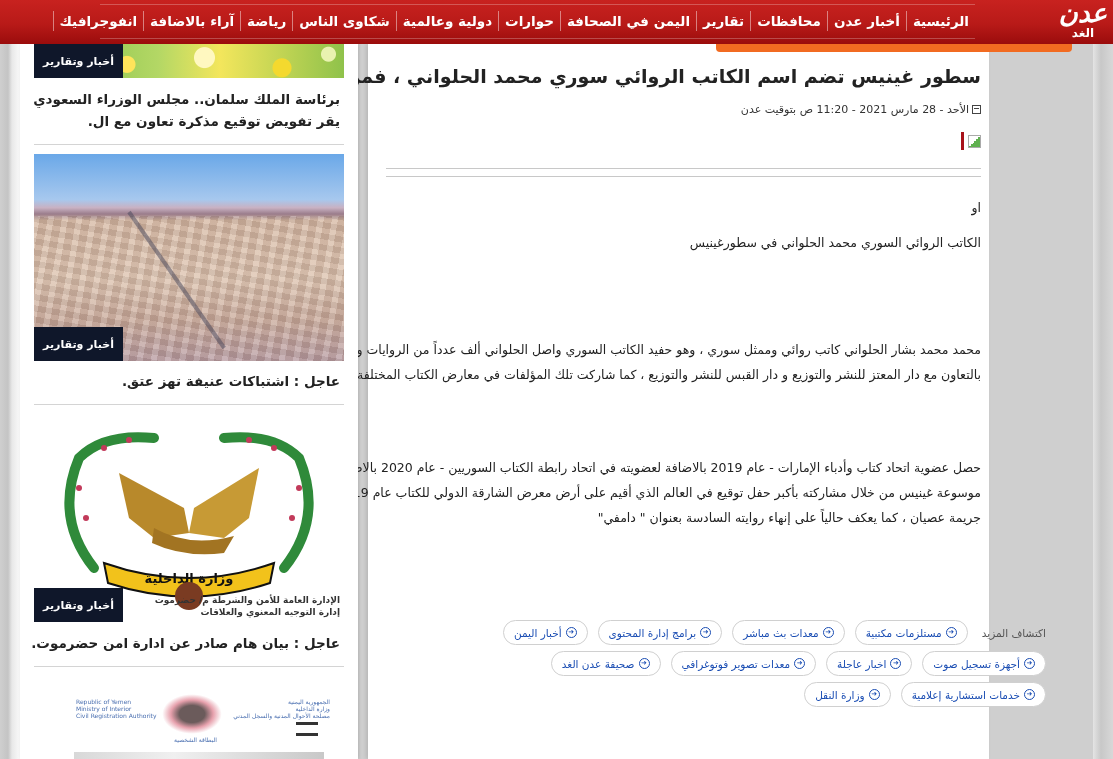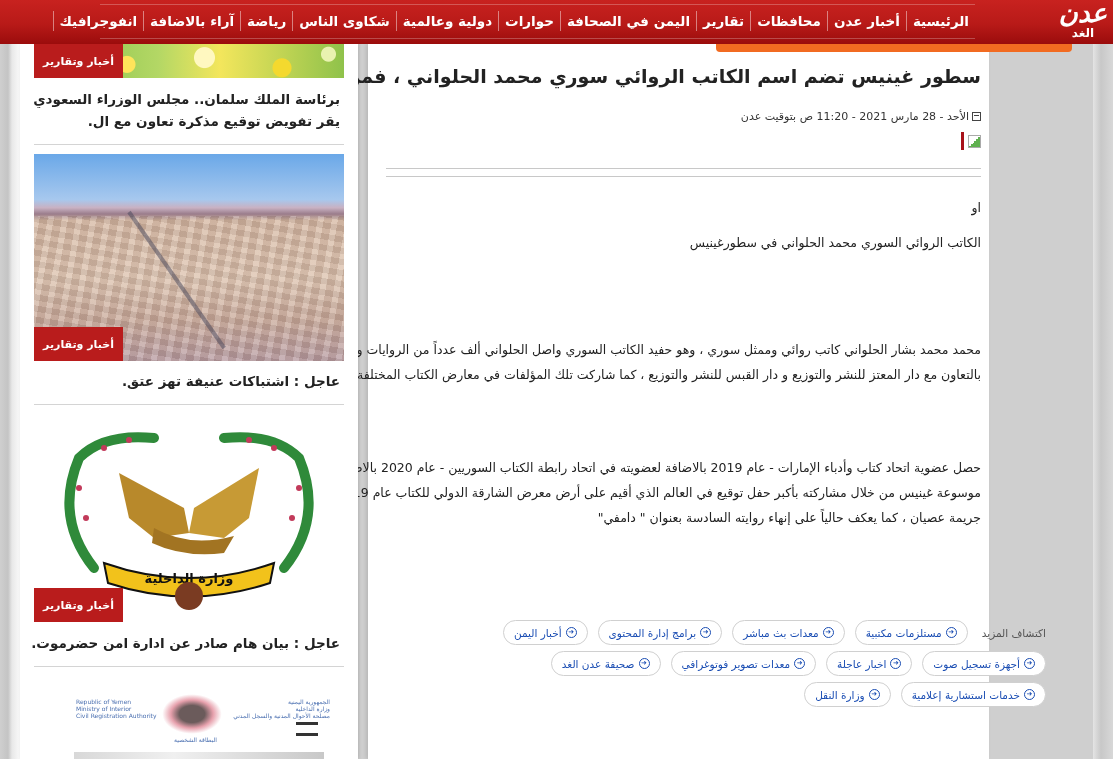--- a/index.html
+++ b/index.html
@@ -51,21 +51,21 @@
   }
   .orange-bar {
     position: absolute; left: 348px; top: 0; width: 356px; height: 8px;
     background: #f26b21; border-radius: 0 0 4px 4px;
   }
   .title {
     position: absolute; right: 8px; top: 18px; width: 700px;
     font-size: 19px; font-weight: bold; color: #222; text-align: right; line-height: 28px;
   }
   .meta {
-    position: absolute; right: 8px; top: 59px; font-size: 11px; color: #333; display: flex; align-items: center; gap: 3px; margin-top: 7px;
+    position: absolute; right: 8px; top: 59px; font-size: 11px; color: #333; display: flex; align-items: center; gap: 3px;
   }
   .meta .cal { width: 9px; height: 9px; border: 1px solid #444; display:inline-block; position: relative; }
   .meta .cal::after { content:""; position:absolute; left:1px; right:1px; top:2px; height:1px; background:#444; }
   .img-caption {
     position: absolute; right: 8px; top: 88px; display: flex; align-items: center; gap: 4px;
     font-size: 14.5px; font-weight: bold; color: #222;
   }
   .broken-img { width: 13px; height: 13px; border: 1px solid #aaa; background: linear-gradient(135deg, #fff 50%, #5fb04f 50%); display:inline-block; }
   .caption-bar { width: 3px; height: 18px; background: #a8121a; display: inline-block; }
   .divider1 { position: absolute; left: 18px; right: 8px; top: 124px; height: 1px; background: #c8c8c8; }
@@ -90,21 +90,21 @@
   }
 
   
   .sidebar {
     position: absolute; left: 20px; top: 44px; width: 338px; height: 715px; background: #fff;
     box-shadow: 1px 0 3px rgba(0,0,0,0.15);
   }
   .card { position: absolute; left: 14px; width: 310px; }
   .thumb { position: absolute; left: 0; width: 310px; overflow: hidden; }
   .tag {
-    position: absolute; left: 0; background: #b91c1c; color: #fff; font-size: 11px; font-weight: bold;
+    position: absolute; left: 0; background: #0f172a; color: #fff; font-size: 11px; font-weight: bold;
     width: 89px; height: 34px; display: flex; align-items: center; justify-content: center;
   }
   .card-title {
     position: absolute; right: 4px; width: 310px; font-size: 13.5px; font-weight: bold; color: #222;
     line-height: 22px; text-align: right; cursor: pointer;
   }
   .card-sep { position: absolute; left: 0; width: 310px; height: 1px; background: #d4d4d4; }
 
   .flowers {
     background:
@@ -255,20 +255,24 @@
             <circle cx="240" cy="30" r="3"></circle>
             <circle cx="215" cy="22" r="3"></circle>
         </g>
         <path d="M85 55 L150 90 L155 115 L120 120 L95 100 Z" fill="#b8892b"></path>
         <path d="M225 50 L160 90 L155 115 L190 120 L215 100 Z" fill="#c79a35"></path>
         <path d="M120 110 Q155 130 200 118 L190 135 Q150 140 118 125 Z" fill="#a27422"></path>
         <path d="M70 145 Q155 175 240 145 L236 165 Q155 192 74 165 Z" fill="#f2c21b" stroke="#111" stroke-width="2"></path>
         <text x="155" y="165" font-size="13" font-weight="bold" fill="#111" text-anchor="middle" font-family="DejaVu Sans, sans-serif">وزارة الداخلية</text>
         <circle cx="155" cy="178" r="14" fill="#7a3b22"></circle>
       </svg>
+      <div style="position:absolute; right:4px; top:176px; font-size:9px; font-weight:bold; color:#333; text-align:right; line-height:12px; width:220px;">
+        <div>الإدارة العامة للأمن والشرطة م/ حضرموت</div>
+        <div>إدارة التوجيه المعنوي والعلاقات</div>
+      </div>
     </div>
     <div class="tag" style="top:170px;">أخبار وتقارير</div>
     <div class="card-title" style="top:214px;">عاجل : بيان هام صادر عن ادارة امن حضرموت.</div>
     <div class="card-sep" style="top:248px;"></div>
   </div>
 
   <div class="card" style="top:640px;">
     <div class="thumb id-card" style="top:0; height:75px;">
       <div style="position:absolute; left:42px; top:14px; font-size:6px; color:#4a6fb0; line-height:7px; text-align:left; direction:ltr;">
         <div>Republic of Yemen</div>

